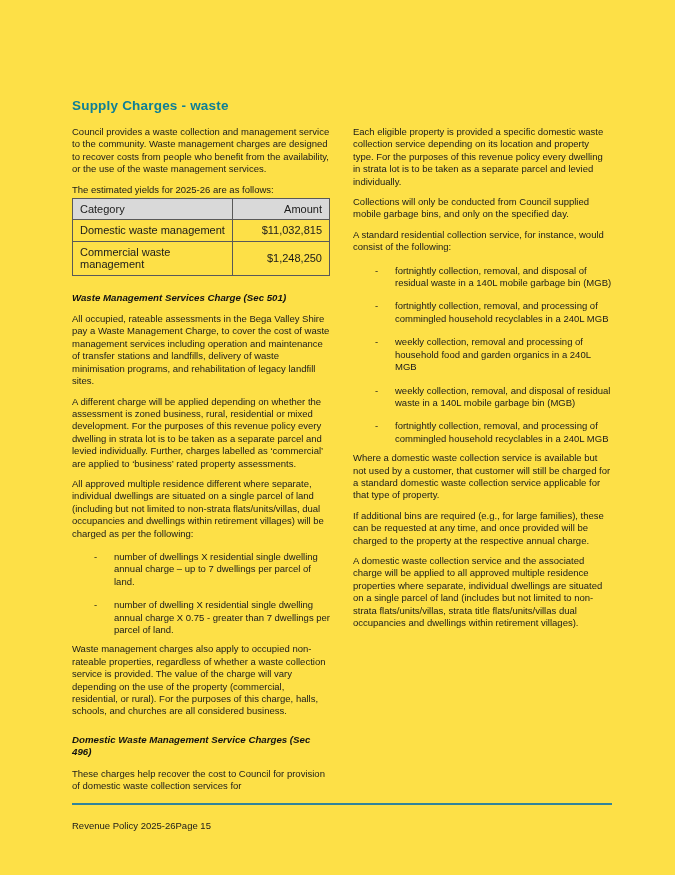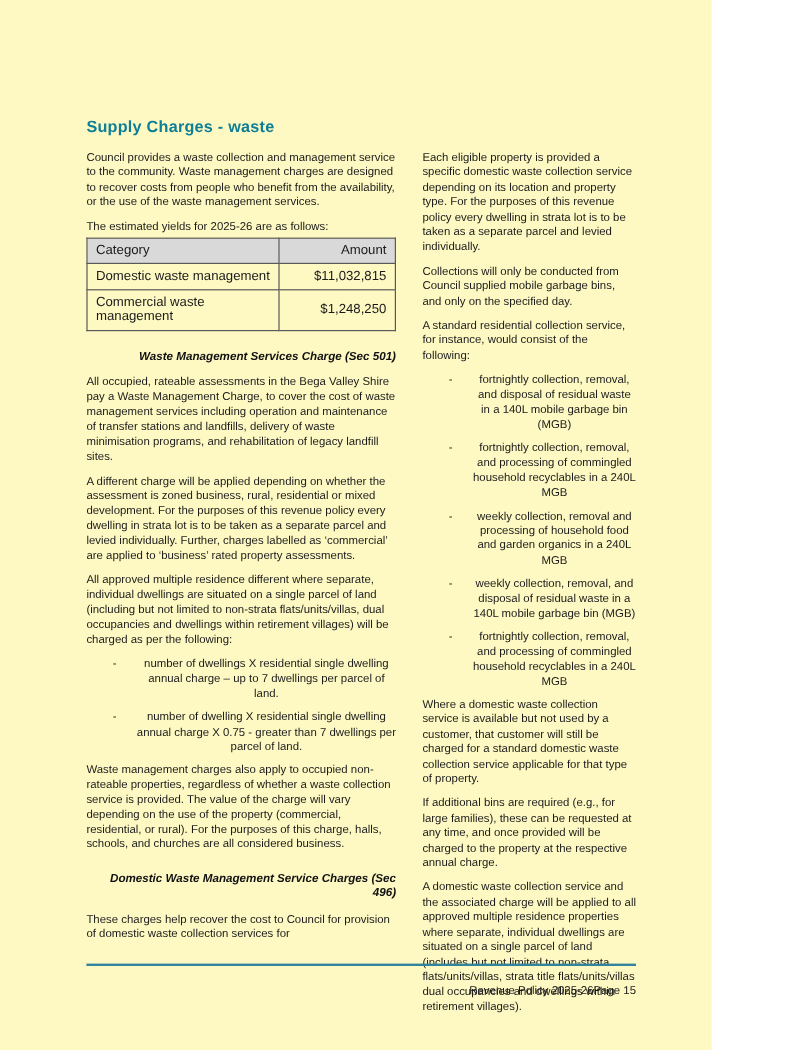--- a/index.html
+++ b/index.html
@@ -1,61 +1,61 @@
 <!DOCTYPE html>
 <html><head>
 <meta charset="utf-8">
 <style>
   html,body { margin:0; padding:0; background:#ffffff; }
   .page {
     position:relative;
-    width:593px; height:875px;
-    background:#fef9c3;
+    width:675px; height:875px;
+    background:#fde047;
     font-family:"Liberation Sans", sans-serif;
     color:#1a1a1a;
     overflow:hidden;
     box-sizing:border-box;
     padding:98px 63px 0 72px;
   }
   .title {
     margin:0 0 13px 0;
     font-size:13.5px;
     font-weight:bold;
     letter-spacing:0.2px;
     color:#0E7F96;
   }
   .columns { display:flex; gap:22px; }
   .col { width:259px; font-size:9.5px; line-height:12.4px; }
   .col p { margin:0 0 8px 0; }
   .table-caption { margin:3px 0 2px 0 !important; }
   h2.sec {
     font-size:9.7px; font-weight:bold; font-style:italic;
-    margin:16px 0 9px 0; color:#111;text-align:right;
+    margin:16px 0 9px 0; color:#111;
   }
   table.yields {
     border-collapse:collapse;
     width:258px;
     margin:0 0 6px 0;
   }
   table.yields th, table.yields td {
     border:1px solid #595959;
     padding:4px 7px;
     font-size:11px;
     font-weight:normal;
   }
   table.yields th { background:#d9d9d9; text-align:left; }
   table.yields th.amt, table.yields td.amt { text-align:right; width:82px; }
-  .bullet { position:relative; padding-left:42px; margin:4px 0 7px 0;text-align:center; }
+  .bullet { position:relative; padding-left:42px; margin:11px 0 7px 0; }
   .bullet::before { content:"-"; position:absolute; left:22px; top:0; }
   .footer {
     position:absolute; left:72px; right:63px; top:803px;
   }
   .footer-rule { height:0; border-top:2px solid #31849B; }
   .footer-row {
-    display:flex; justify-content:flex-end;
+    display:flex; justify-content:flex-start;
     margin-top:15px; font-size:9.5px; color:#1a1a1a;
   }
 </style>
 </head>
 <body>
 
 <div class="page">
 
   <h1 class="title">Supply Charges - waste</h1>
 

